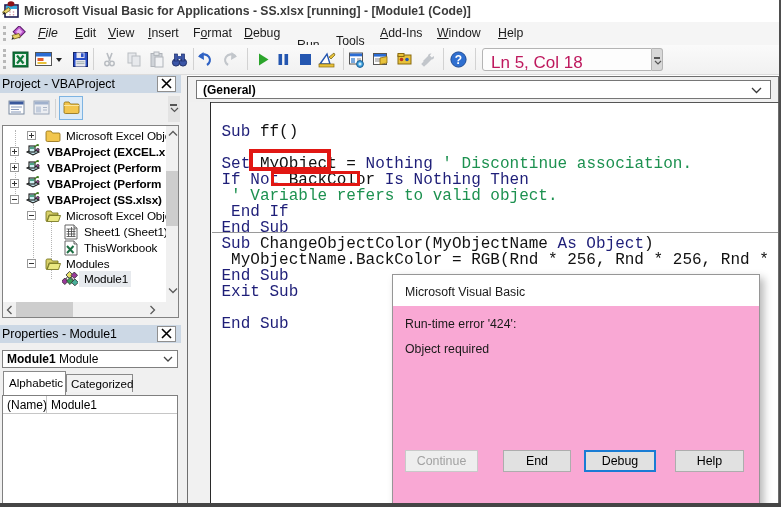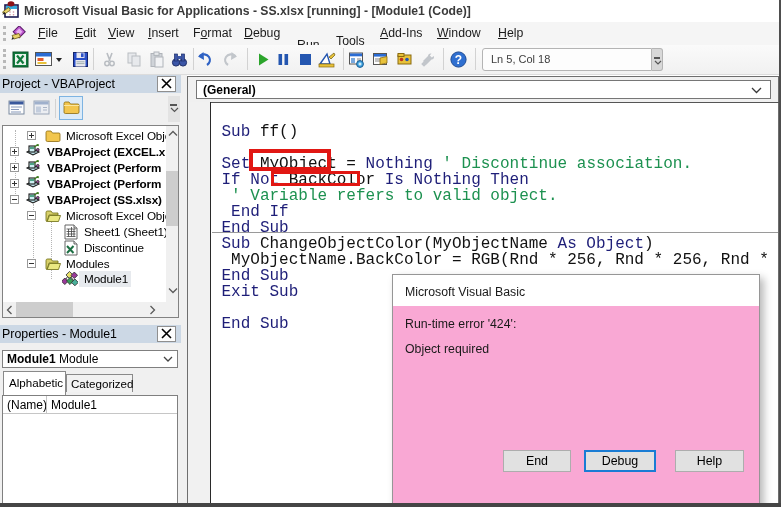--- a/index.html
+++ b/index.html
@@ -67,21 +67,21 @@
 </svg>
 <div class="abs" id="titletxt">Microsoft Visual Basic for Applications - SS.xlsx [running] - [Module1 (Code)]</div>
 <div class="abs" id="menubar">
   <div class="grip" style="top:4px;height:15px;"></div>
   <svg class="abs" style="left:11px;top:4px;" width="16" height="15" viewBox="0 0 16 15">
     <rect x="4" y="1.5" width="8.5" height="8.5" transform="rotate(45 8.2 5.7)" fill="#c05ad0" stroke="#5a1a6a" stroke-width="1"></rect>
     <rect x="6" y="3.5" width="4.5" height="4.5" transform="rotate(45 8.2 5.7)" fill="#e8b0f0"></rect>
     <path d="M1 9.5 L8 7.5 L9.5 11 L3 13 Z" fill="#e8d36a" stroke="#6a5a10" stroke-width="0.8"></path>
     <path d="M0.5 13.8 L3 12.9 L1.5 10.9 Z" fill="#222"></path>
   </svg>
-  <span class="mi" style="left:38px;"><u>F</u>ile</span>
+  <span class="mi" style="left:38px;font-style:italic;"><u>F</u>ile</span>
   <span class="mi" style="left:75px;"><u>E</u>dit</span>
   <span class="mi" style="left:108px;"><u>V</u>iew</span>
   <span class="mi" style="left:148px;"><u>I</u>nsert</span>
   <span class="mi" style="left:193px;">F<u>o</u>rmat</span>
   <span class="mi" style="left:244px;"><u>D</u>ebug</span>
   <span class="mi" style="left:297px;margin-top:12px;"><u>R</u>un</span>
   <span class="mi" style="left:336px;margin-top:8px;"><u>T</u>ools</span>
   <span class="mi" style="left:380px;"><u>A</u>dd-Ins</span>
   <span class="mi" style="left:437px;"><u>W</u>indow</span>
   <span class="mi" style="left:498px;"><u>H</u>elp</span>
@@ -197,21 +197,21 @@
       <rect x="2" y="11" width="4" height="4" fill="#c2c6cb" transform="rotate(-45 4 13)"></rect>
     </svg>
   <div class="tsep" style="left:443px;"></div>
 
   <svg class="icon" style="left:450px;">
       <circle cx="8.5" cy="8.5" r="7.6" fill="#2f6fd0" stroke="#1c4a94"></circle>
       <text x="8.5" y="13" font-family="Liberation Sans" font-size="12" font-weight="bold" fill="#fff" text-anchor="middle">?</text>
     </svg>
   <div class="tsep" style="left:475px;"></div>
   <div class="abs" style="left:482px;top:3px;width:170px;height:23px;background:#fdfdfd;border:1px solid #b4b4b4;border-radius:3px 0 0 3px;box-sizing:border-box;">
-     <span style="position:absolute;left:8px;top:3.5px;font-size:11px;color:#404040;">Ln 5, Col 18</span>
+     <span style="position:absolute;left:8px;top:3.5px;font-size:17px;color:#be185d;">Ln 5, Col 18</span>
   </div>
   <div class="abs" style="left:652px;top:3px;width:11px;height:23px;background:#d8d8d8;border:1px solid #b4b4b4;border-left:none;border-radius:0 3px 3px 0;box-sizing:border-box;">
      <div style="position:absolute;left:2px;top:8px;width:6px;height:1.5px;background:#555;"></div>
      <svg style="position:absolute;left:1.5px;top:11px;" width="8" height="5">
         <path d="M1 1 L4 4 L7 1" stroke="#555" stroke-width="1.2" fill="none"></path>
       </svg>
   </div>
 </div>
 
 <div class="abs" id="leftbg" style="left:0;top:75px;width:187px;height:430px;background:#f0f0f0;"></div>
@@ -329,21 +329,21 @@
       <path d="M11 1 L11 4 L14 4" fill="#e8e8e8" stroke="#555" stroke-width="0.9"></path>
       <path d="M3.5 5 H12.5 M3.5 7.5 H12.5 M3.5 10 H12.5 M3.5 12.5 H12.5 M5.5 5 V12.5 M8.5 3 V12.5 M11 5 V12.5" stroke="#444" stroke-width="0.8" fill="none"></path>
     </svg>
   <div class="trow" style="left:81px;top:99px;">Sheet1 (Sheet1)</div>
 
   <svg class="ticon" style="left:60px;top:114px;">
       <path d="M2 1 L11 1 L14 4 L14 15 L2 15 Z" fill="#fff" stroke="#555" stroke-width="0.9"></path>
       <path d="M11 1 L11 4 L14 4" fill="#e8e8e8" stroke="#555" stroke-width="0.9"></path>
       <path d="M4 6 L10.5 13 M10.5 6 L4 13" stroke="#1d7044" stroke-width="2"></path>
     </svg>
-  <div class="trow" style="left:81px;top:115px;">Discontinue</div>
+  <div class="trow" style="left:81px;top:115px;">ThisWorkbook</div>
 
   <div class="exp" style="left:24px;top:133px;">
       <i></i>
     </div>
   <svg class="ticon" style="left:42px;top:130px;">
       <path d="M1 4.5 C1 3.7 1.6 3 2.4 3 L6 3 L7.5 5 L13 5 L13 7 L4 7 L2 13.5 C1.4 13.5 1 13 1 12.2 Z" fill="#d8d06a" stroke="#6a6a10" stroke-width="0.8"></path>
       <path d="M4.5 7.5 L15.5 7.5 L13.5 13.5 L2.2 13.5 Z" fill="#eae882" stroke="#6a6a10" stroke-width="0.8"></path>
     </svg>
   <div class="trow" style="left:63px;top:131px;">Modules</div>
 
@@ -429,18 +429,19 @@
 <div class="abs" id="procsep"></div>
 <div class="abs redbox" style="left:249px;top:148.5px;width:82px;height:22.5px;"></div>
 <div class="abs redbox" style="left:271px;top:170.5px;width:88.5px;height:15px;border-width:3.5px;"></div>
 
 <div class="abs" id="dlg">
   <div id="dlgtitle">
       <span>Microsoft Visual Basic</span>
     </div>
   <div class="dtxt" style="top:42px;">Run-time error '424':</div>
   <div class="dtxt" style="top:67px;">Object required</div>
+  <div class="dbtn" style="left:12px;width:73px;color:#a2a2a2;background:#eeeeee;border-color:#c9c9c9;">Continue</div>
   <div class="dbtn" style="left:110px;width:68px;">End</div>
   <div class="dbtn" style="left:191px;width:72px;border:2px solid #1a7cd4;line-height:18px;">Debug</div>
   <div class="dbtn" style="left:282px;width:69px;">Help</div>
 </div>
 <div class="abs" id="fr-r"></div>
 <div class="abs" id="fr-b"></div>
 
 </body></html>

